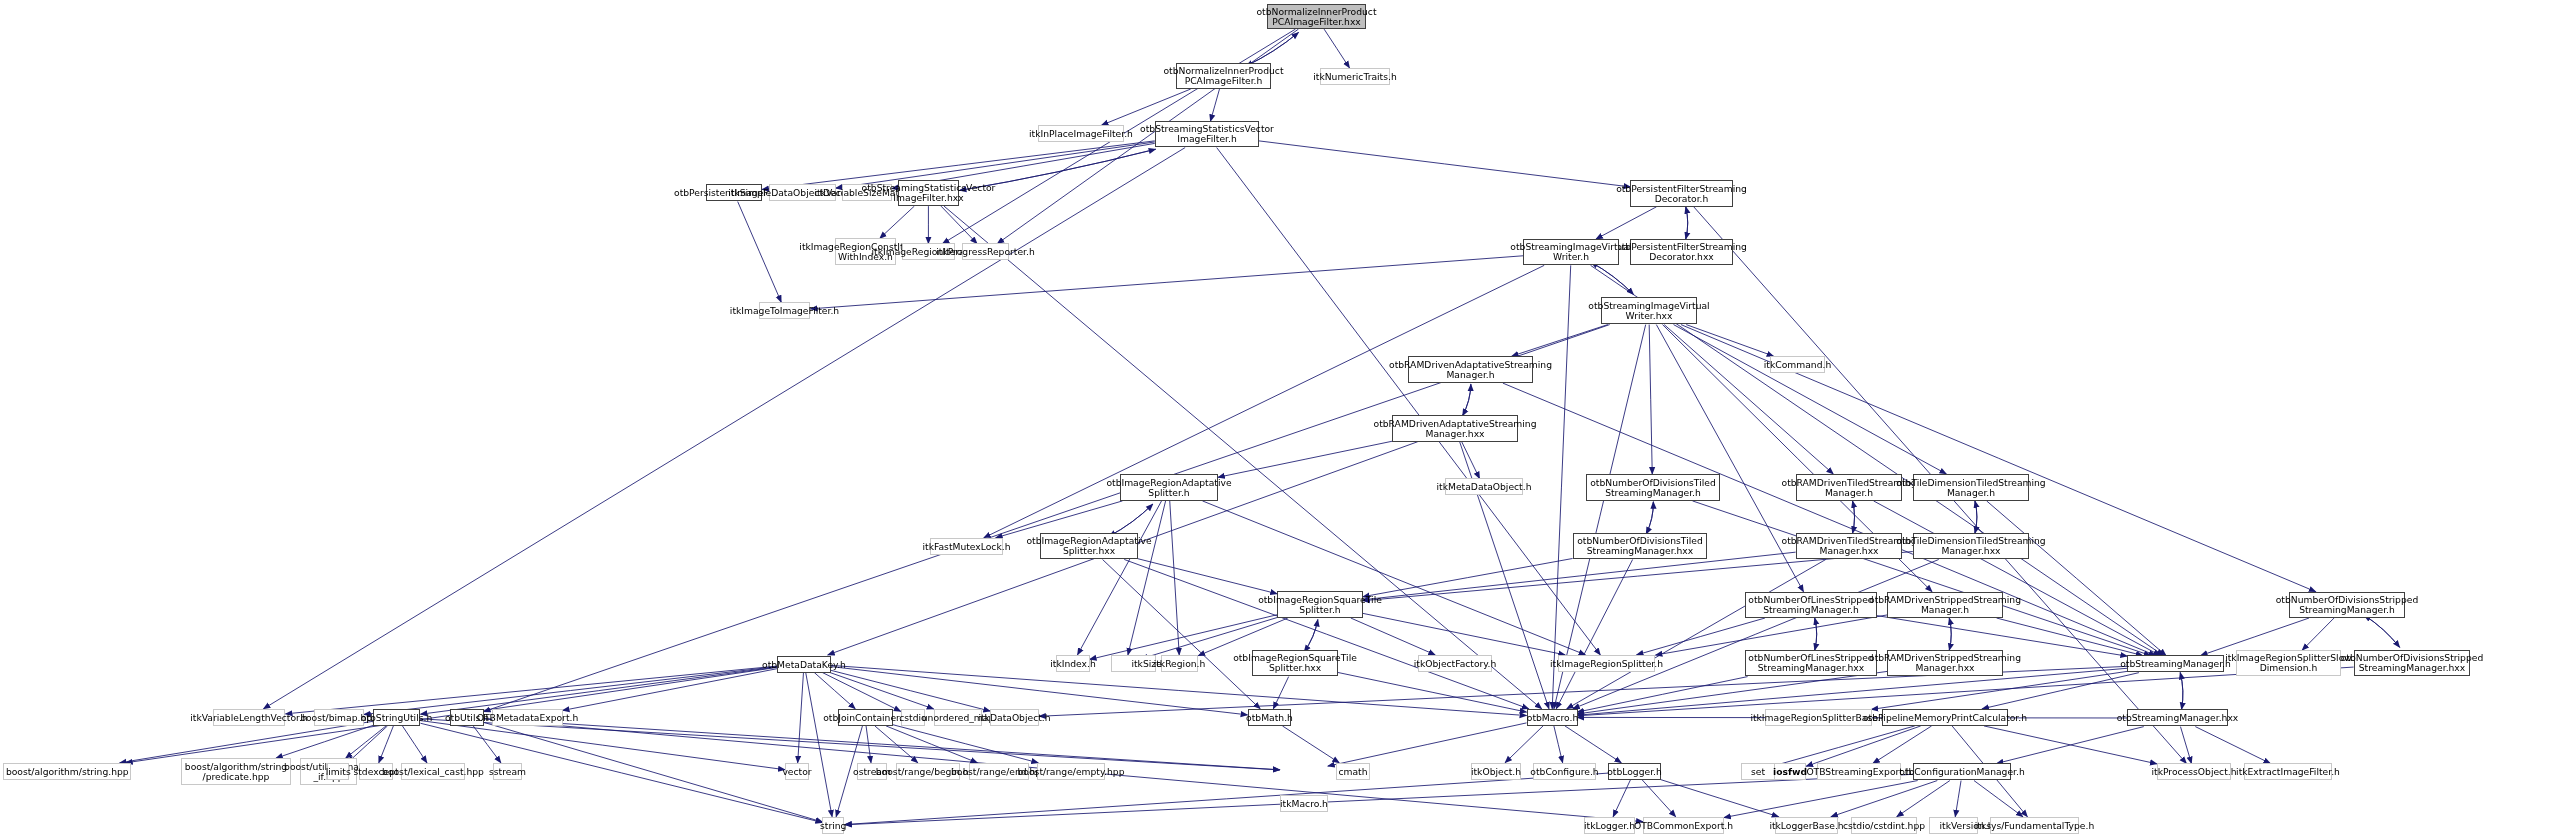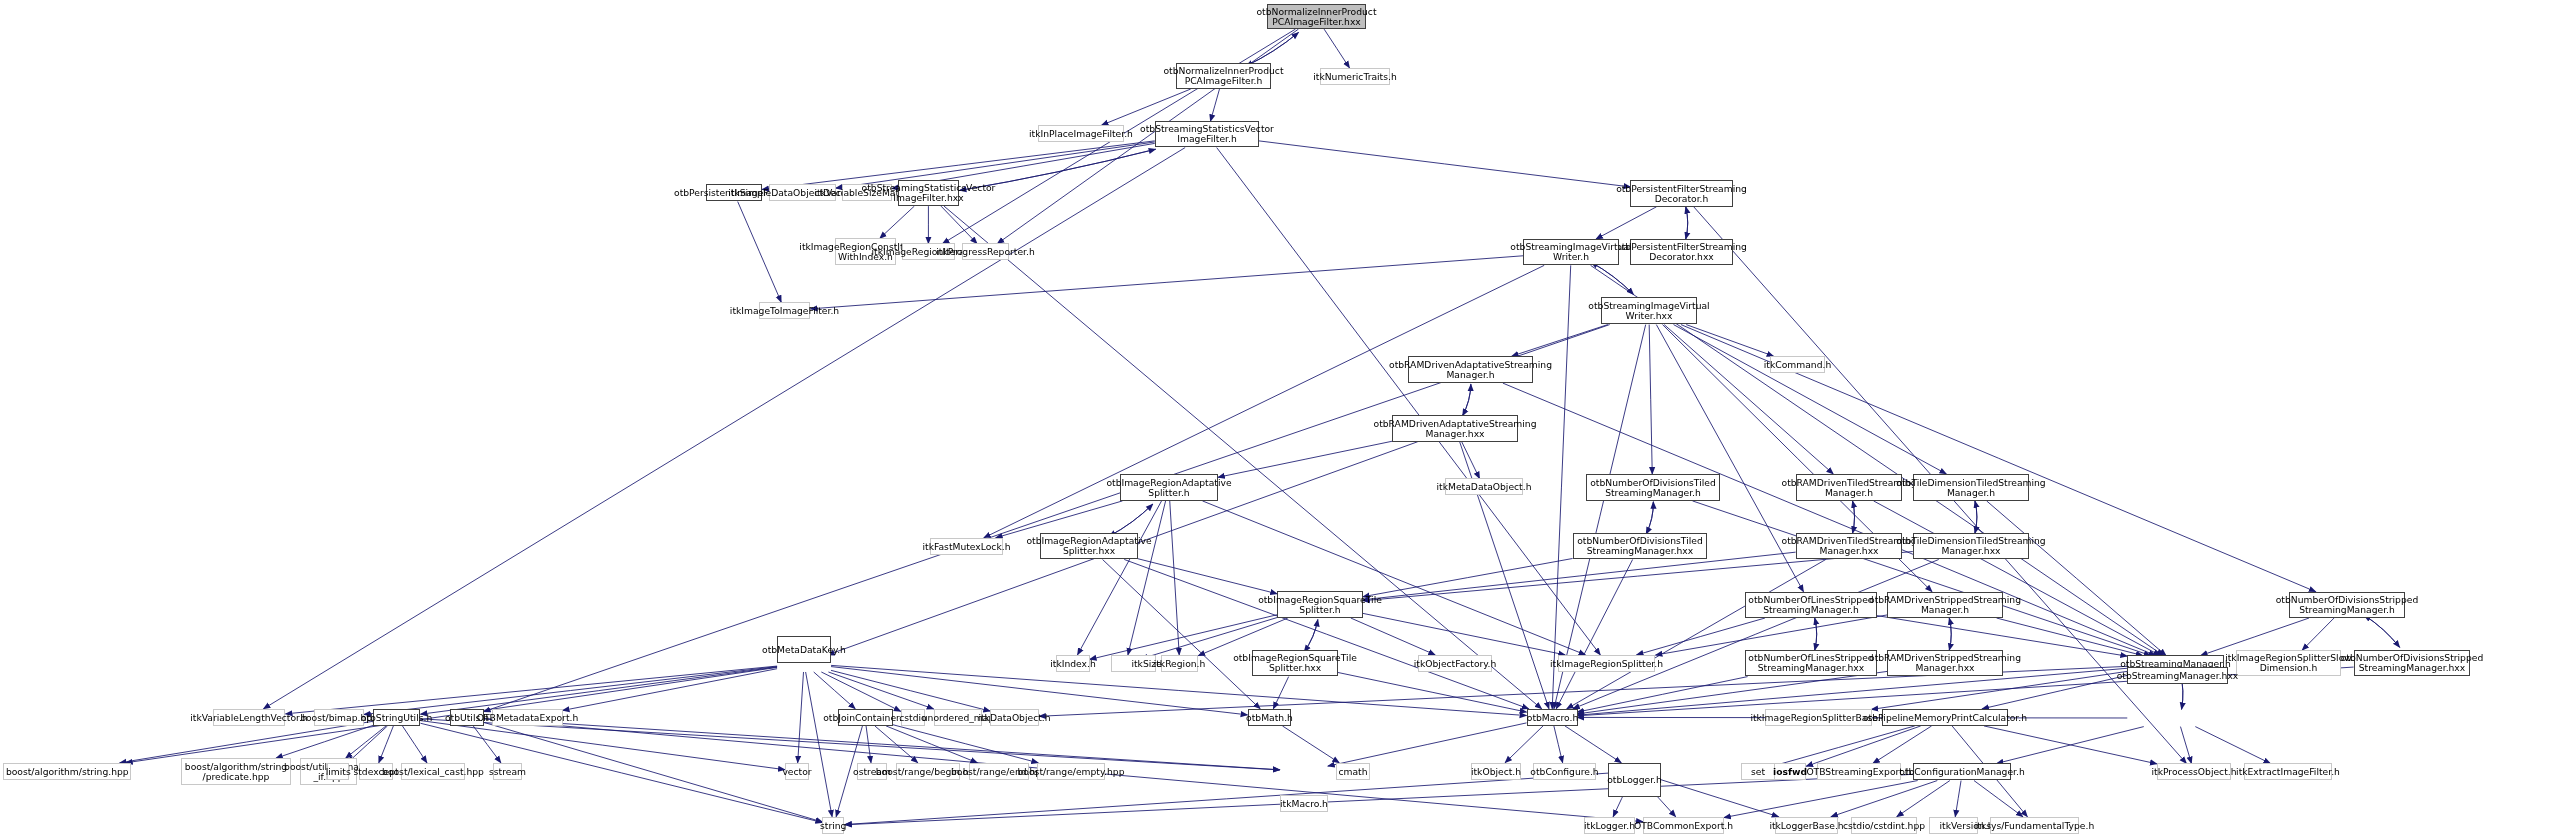--- a/index.html
+++ b/index.html
@@ -245,22 +245,22 @@
 Manager.h</div>
   <div class="node doc" style="left:1887px;top:650px;width:116px;height:26px;">otbRAMDrivenStrippedStreaming
 Manager.hxx</div>
   <div class="node doc" style="left:2289px;top:592px;width:116px;height:26px;">otbNumberOfDivisionsStripped
 StreamingManager.h</div>
   <div class="node doc" style="left:2354px;top:650px;width:116px;height:26px;">otbNumberOfDivisionsStripped
 StreamingManager.hxx</div>
   <div class="node ext" style="left:2236px;top:650px;width:105px;height:26px;">itkImageRegionSplitterSlow
 Dimension.h</div>
   <div class="node doc" style="left:2127px;top:655px;width:97px;height:17px;">otbStreamingManager.h</div>
-  <div class="node doc" style="left:2127px;top:667px;width:101px;height:17px;">otbStreamingManager.hxx</div>
-  <div class="node doc" style="left:777px;top:636px;width:54px;height:27px;">otbMetaDataKey.h</div>
+  <div class="node doc" style="left:2127px;top:709px;width:101px;height:17px;">otbStreamingManager.hxx</div>
+  <div class="node doc" style="left:777px;top:656px;width:54px;height:17px;">otbMetaDataKey.h</div>
   <div class="node ext" style="left:1056px;top:655px;width:34px;height:17px;">itkIndex.h</div>
   <div class="node ext" style="left:1111px;top:655px;width:30px;height:17px;padding-left:39px;">itkSize.h</div>
   <div class="node ext" style="left:1161px;top:655px;width:37px;height:17px;">itkRegion.h</div>
   <div class="node ext" style="left:1418px;top:655px;width:74px;height:17px;">itkObjectFactory.h</div>
   <div class="node ext" style="left:1558px;top:655px;width:97px;height:17px;">itkImageRegionSplitter.h</div>
   <div class="node ext" style="left:213px;top:709px;width:72px;height:17px;">itkVariableLengthVector.h</div>
   <div class="node ext" style="left:314px;top:709px;width:50px;height:17px;">boost/bimap.hpp</div>
   <div class="node doc" style="left:373px;top:709px;width:47px;height:17px;">otbStringUtils.h</div>
   <div class="node doc" style="left:450px;top:709px;width:34px;height:17px;">otbUtils.h</div>
   <div class="node ext" style="left:492px;top:709px;width:71px;height:17px;">OTBMetadataExport.h</div>
@@ -285,21 +285,21 @@
   <div class="node ext" style="left:493px;top:763px;width:29px;height:17px;">sstream</div>
   <div class="node ext" style="left:785px;top:763px;width:24px;height:17px;">vector</div>
   <div class="node ext" style="left:857px;top:763px;width:30px;height:17px;">ostream</div>
   <div class="node ext" style="left:896px;top:763px;width:64px;height:17px;">boost/range/begin.hpp</div>
   <div class="node ext" style="left:969px;top:763px;width:60px;height:17px;">boost/range/end.hpp</div>
   <div class="node ext" style="left:1037px;top:763px;width:68px;height:17px;">boost/range/empty.hpp</div>
   <div class="node ext" style="left:1280px;top:795px;width:48px;height:17px;">itkMacro.h</div>
   <div class="node ext" style="left:1336px;top:763px;width:34px;height:17px;">cmath</div>
   <div class="node ext" style="left:1471px;top:763px;width:50px;height:17px;">itkObject.h</div>
   <div class="node ext" style="left:1533px;top:763px;width:63px;height:17px;">otbConfigure.h</div>
-  <div class="node doc" style="left:1608px;top:763px;width:53px;height:34px;">otbLogger.h</div>
+  <div class="node doc" style="left:1608px;top:763px;width:53px;height:17px;">otbLogger.h</div>
   <div class="node ext" style="left:1741px;top:763px;width:34px;height:17px;">set</div>
   <div class="node ext" style="left:1774px;top:763px;width:32px;height:17px;font-weight:bold;">iosfwd</div>
   <div class="node ext" style="left:1817px;top:763px;width:84px;height:17px;">OTBStreamingExport.h</div>
   <div class="node doc" style="left:1913px;top:763px;width:98px;height:17px;">otbConfigurationManager.h</div>
   <div class="node ext" style="left:822px;top:817px;width:22.4px;height:17px;">string</div>
   <div class="node ext" style="left:1584px;top:817px;width:51px;height:17px;">itkLogger.h</div>
   <div class="node ext" style="left:1643px;top:817px;width:81px;height:17px;">OTBCommonExport.h</div>
   <div class="node ext" style="left:1775px;top:817px;width:63px;height:17px;">itkLoggerBase.h</div>
   <div class="node ext" style="left:1851px;top:817px;width:66px;height:17px;">cstdio/cstdint.hpp</div>
   <div class="node ext" style="left:1929px;top:817px;width:49px;height:17px;padding-left:30px;">itkVersion.h</div>

